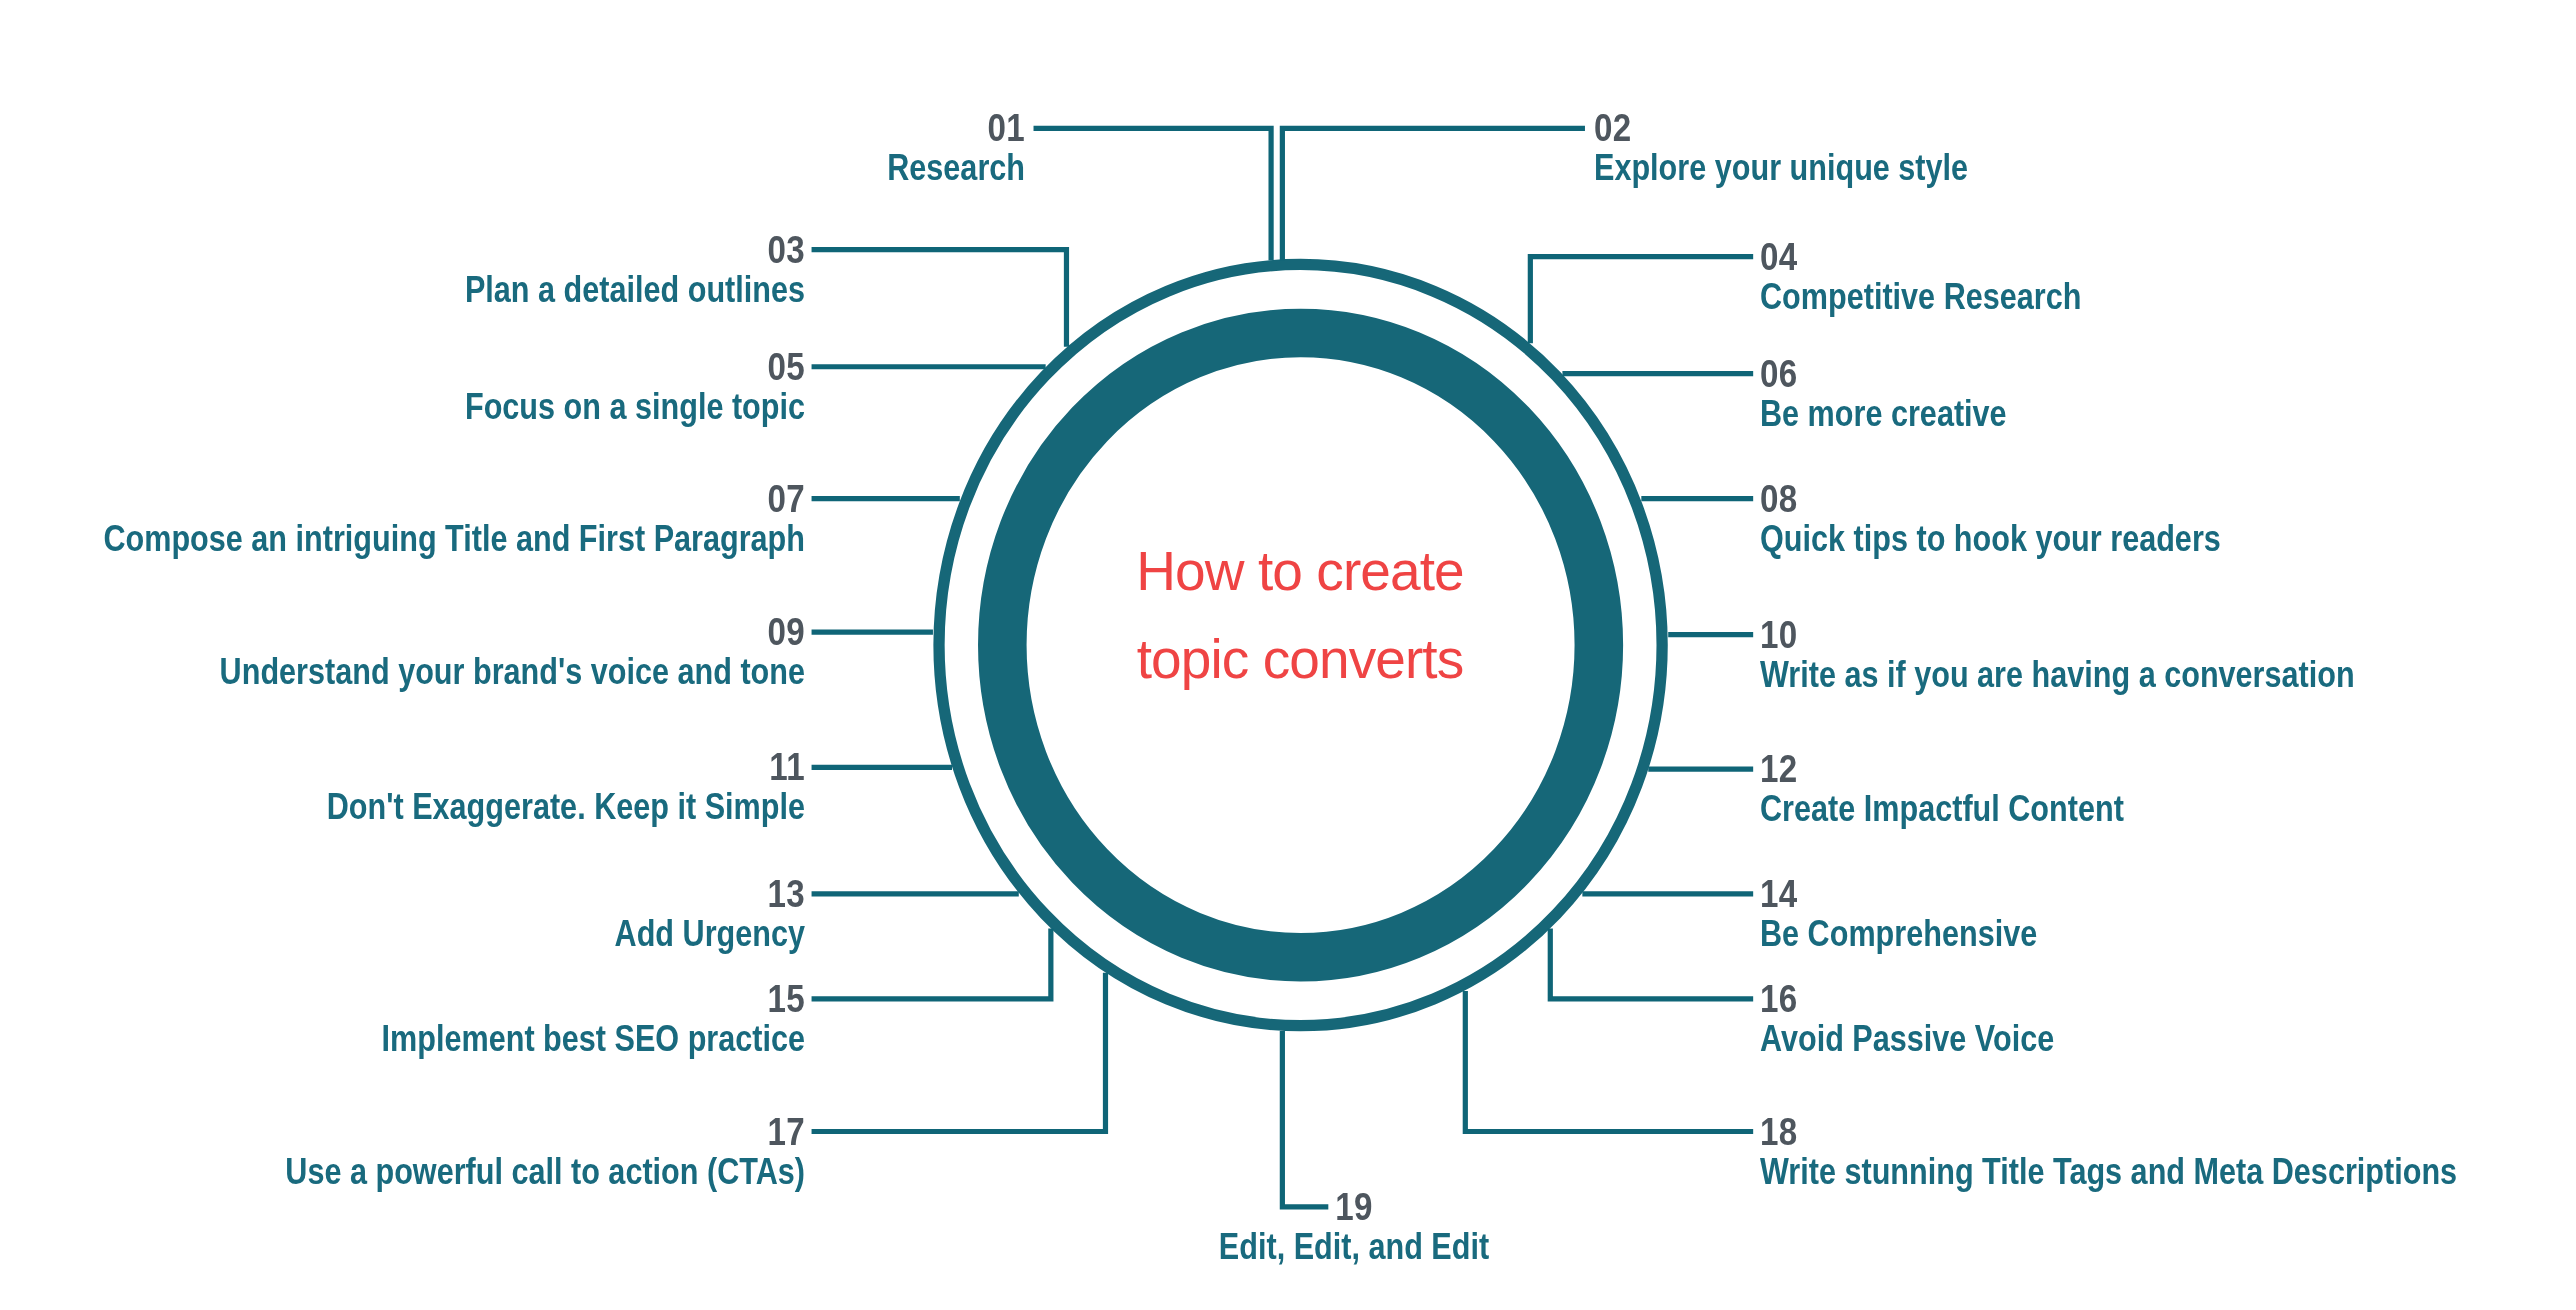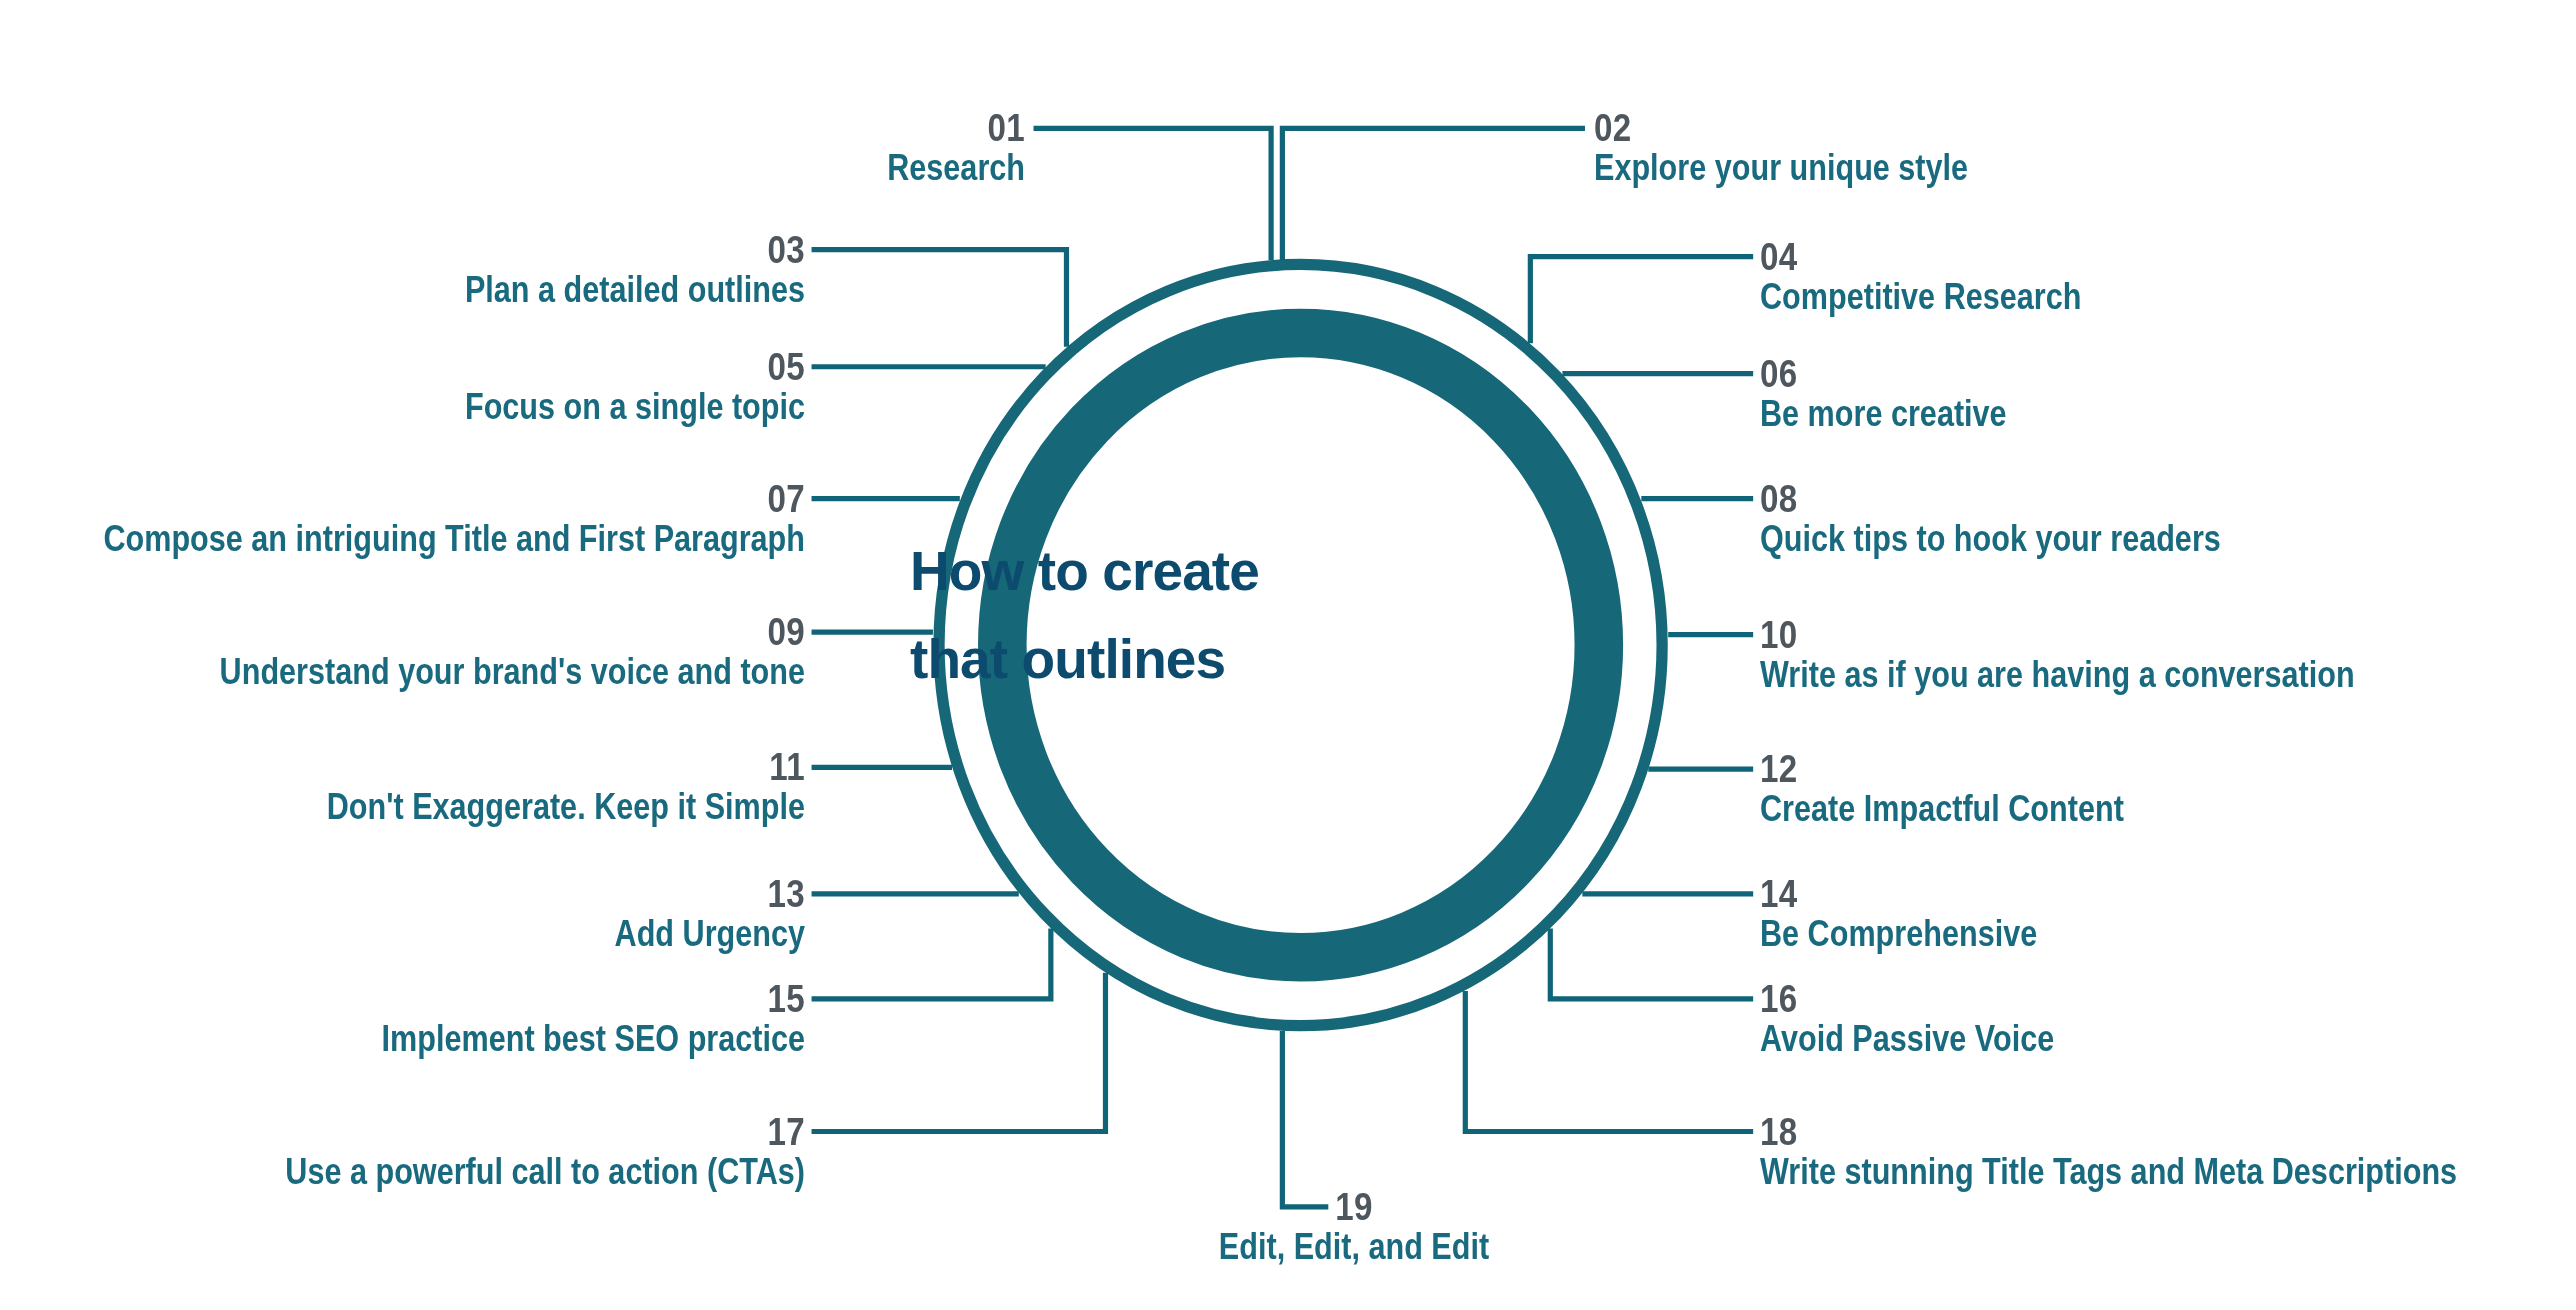--- a/index.html
+++ b/index.html
@@ -27,23 +27,24 @@
     font-weight:bold;
     color:#196a7e;
     line-height:40px;
   }
   .item--left{text-align:right;transform:scaleX(.85);transform-origin:100% 0;}
   .item--right{text-align:left;transform:scaleX(.85);transform-origin:0 0;}
   .item--center{text-align:center;transform:scaleX(.85);transform-origin:50% 0;}
   .center-title{
     position:absolute;
     left:910px;top:527px;width:780px;
+    text-align:center;
     font-size:55px;
-    font-weight:bold;
-    color:#0c4a6e;
+    font-weight:normal;
+    color:#ef4444;
     line-height:88px;
     letter-spacing:-0.9px;
   }
 </style>
 </head>
 <body>
 
 <div class="canvas">
 
   <svg class="lines-layer" width="2576" height="1311" viewBox="0 0 2971 1512">
@@ -67,21 +68,21 @@
     <line x1="1825" y1="1031" x2="2022" y2="1031" stroke="#0f6577" stroke-width="6"></line>
     <polyline points="936,1152 1212,1152 1212,1071" fill="none" stroke="#0f6577" stroke-width="6"></polyline>
     <polyline points="2022,1152 1788,1152 1788,1071" fill="none" stroke="#0f6577" stroke-width="6"></polyline>
     <polyline points="936,1305 1275,1305 1275,1122" fill="none" stroke="#0f6577" stroke-width="6"></polyline>
     <polyline points="2022,1305 1690,1305 1690,1143" fill="none" stroke="#0f6577" stroke-width="6"></polyline>
     <polyline points="1479,1189 1479,1392 1532,1392" fill="none" stroke="#0f6577" stroke-width="6"></polyline>
   </svg>
 
   <div class="center-title">
     <div>How to create</div>
-    <div>that outlines</div>
+    <div>topic converts</div>
   </div>
 
   <div class="item item--left" style="top:108px;right:1551px;width:607px">
     <div class="num">01</div>
     <div class="lbl">Research</div>
   </div>
   <div class="item item--right" style="top:108px;left:1594px;width:919px">
     <div class="num">02</div>
     <div class="lbl">Explore your unique style</div>
   </div>

